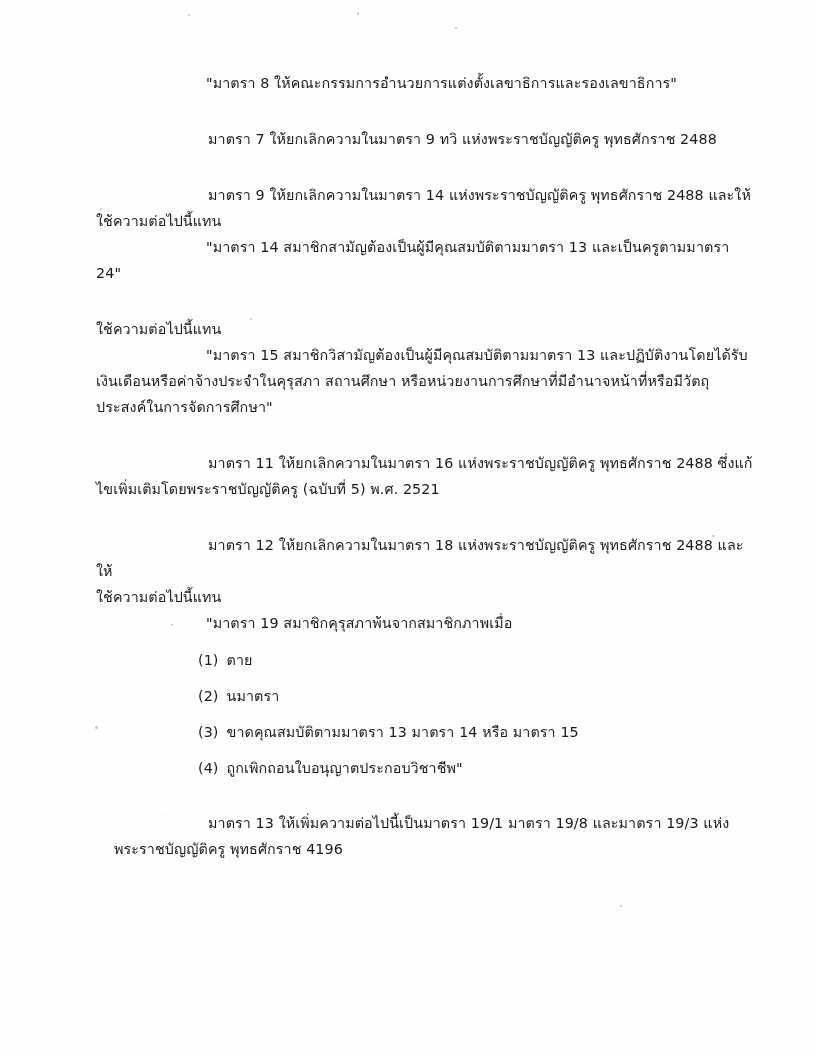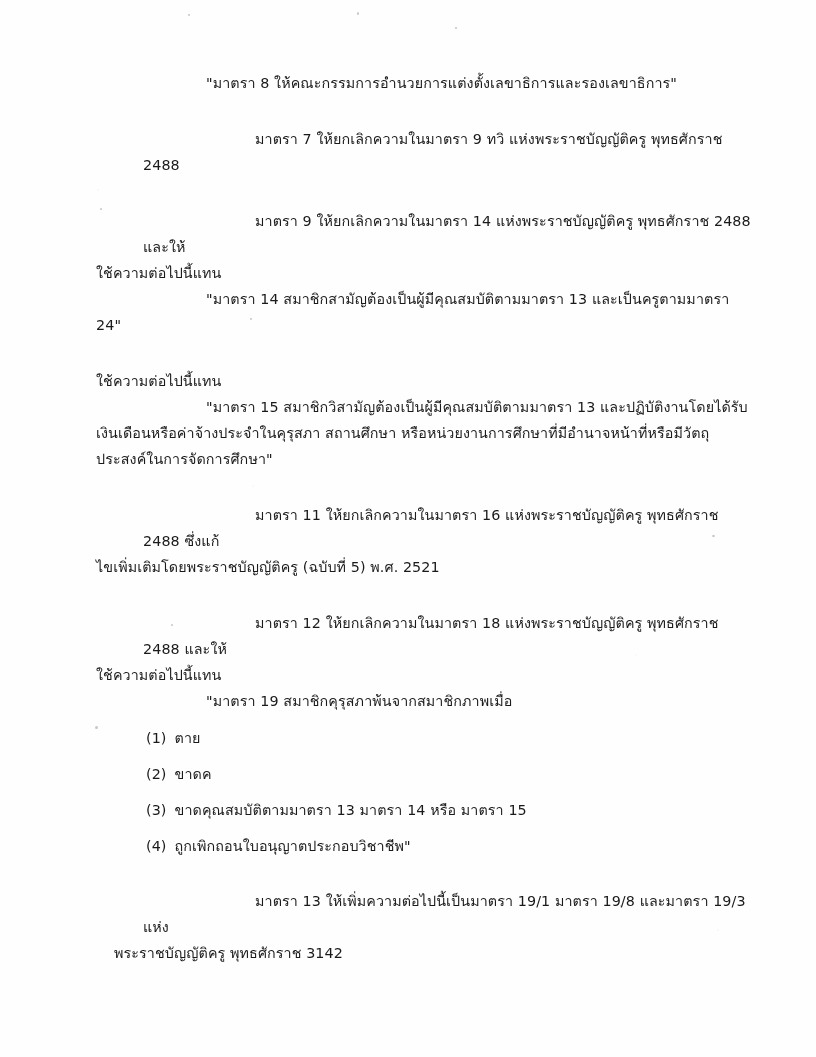--- a/index.html
+++ b/index.html
@@ -36,28 +36,27 @@
   }
   p {
     margin: 0;
     font-size: 14.3px;
     line-height: 26px;
     letter-spacing: 0.1px;
     text-align: left;
   }
   .indent {
     text-indent: 112px;
-    margin-left: 47px;
   }
   .indent-quote {
     text-indent: 110px;
   }
   .gap-xl { margin-top: 30px; }
   .list-item {
-    margin-left: 50px;
+    margin-left: 102px;
     margin-top: 12px;
     font-size: 14.3px;
     line-height: 24px;
   }
   .list-item .num { margin-right: 8px; }
   .heading-quote {
     text-indent: 110px;
   }
   .speck {
     position: absolute;
@@ -109,29 +108,29 @@
 
     <div class="gap-xl">
       <p class="indent">มาตรา 12   ให้ยกเลิกความในมาตรา 18 แห่งพระราชบัญญัติครู  พุทธศักราช 2488 และให้</p>
       <p>ใช้ความต่อไปนี้แทน</p>
       <p class="indent-quote">"มาตรา 19  สมาชิกคุรุสภาพ้นจากสมาชิกภาพเมื่อ</p>
 
       <p class="list-item">
         <span class="num">(1)</span><span>ตาย</span>
       </p>
       <p class="list-item">
-        <span class="num">(2)</span><span>ขาดค</span>
+        <span class="num">(2)</span><span>นมาตรา</span>
       </p>
       <p class="list-item">
         <span class="num">(3)</span><span>ขาดคุณสมบัติตามมาตรา 13 มาตรา 14 หรือ มาตรา 15</span>
       </p>
       <p class="list-item">
         <span class="num">(4)</span><span>ถูกเพิกถอนใบอนุญาตประกอบวิชาชีพ"</span>
       </p>
     </div>
 
     <div class="gap-xl">
       <p class="indent">มาตรา 13   ให้เพิ่มความต่อไปนี้เป็นมาตรา 19/1 มาตรา 19/8 และมาตรา 19/3  แห่ง</p>
-      <p style="text-indent:18px;">พระราชบัญญัติครู พุทธศักราช  3142</p>
+      <p style="text-indent:18px;">พระราชบัญญัติครู พุทธศักราช  4196</p>
     </div>
 
   </div>
 </div>
 
 </body></html>

